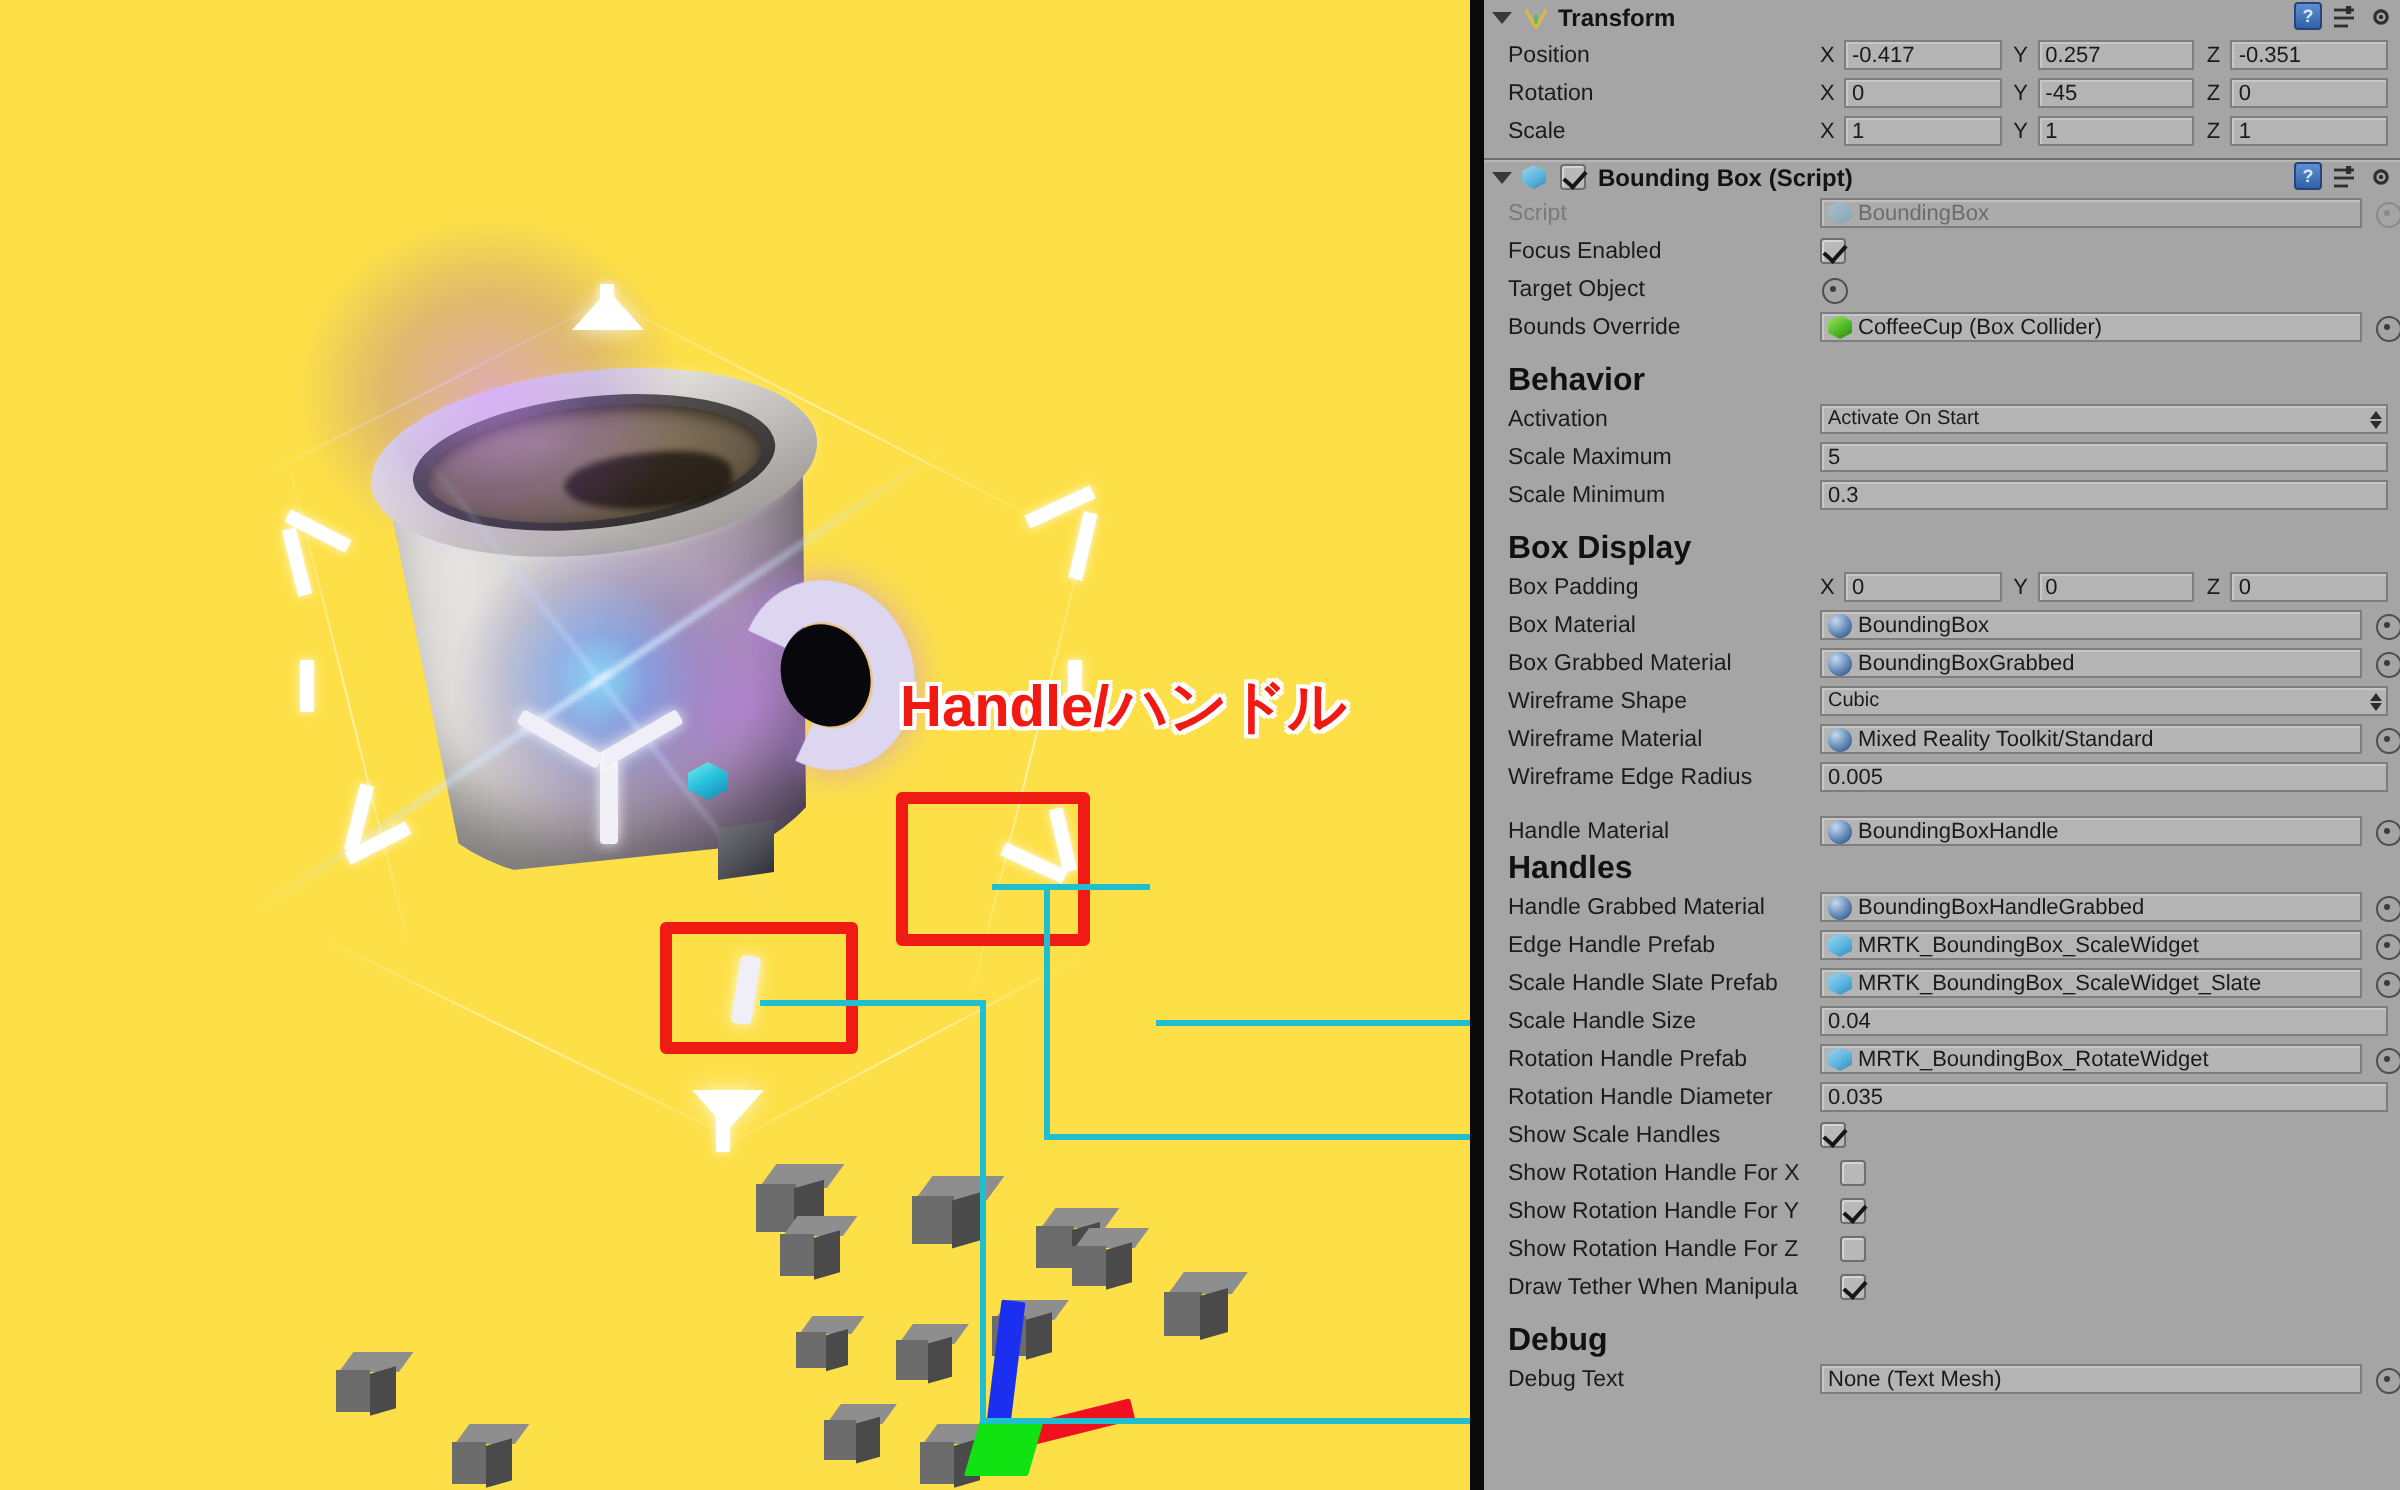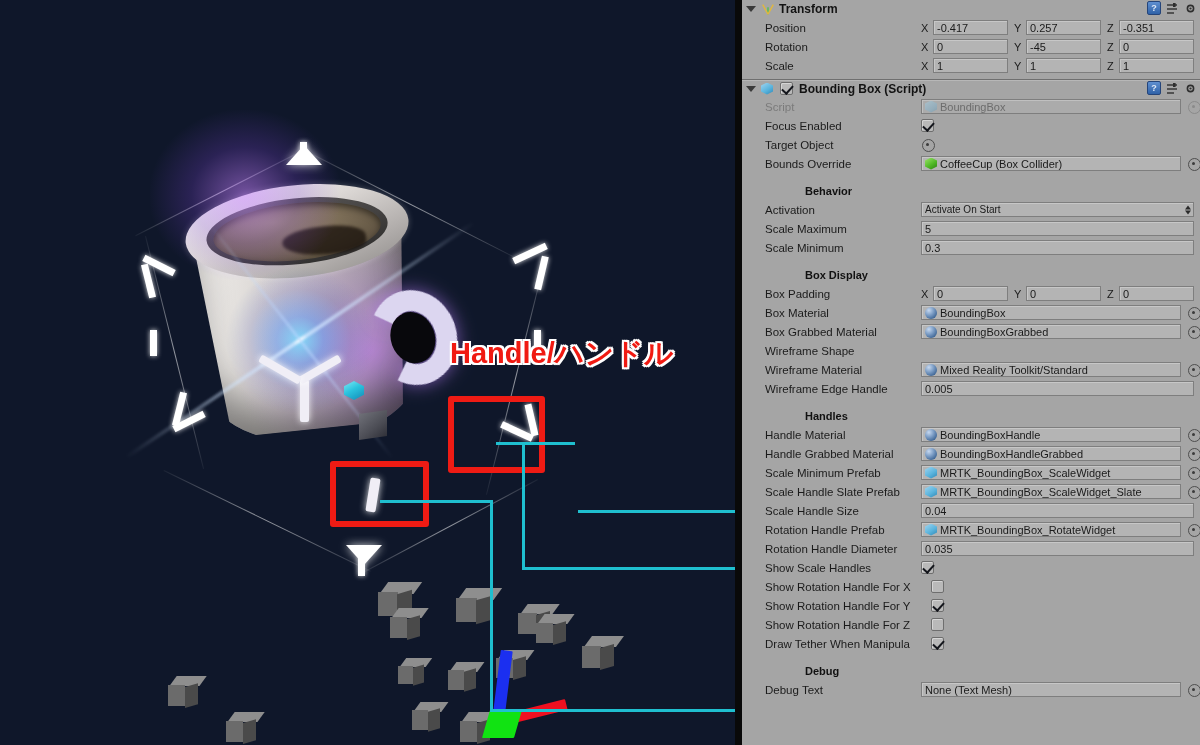--- a/index.html
+++ b/index.html
@@ -8,21 +8,21 @@
     background: #000;
     font-family: "Liberation Sans", sans-serif;
     overflow: hidden;
   }
   #root { position: relative; width: 1200px; height: 745px; }
 
   
   #viewport {
     position: absolute; left: 0; top: 0;
     width: 742px; height: 745px;
-    background: #0f172a;
+    background: #fde047;
     overflow: hidden;
   }
   #scene { position: absolute; inset: 0; }
 
   
   .cup-wrap { position: absolute; left: 182px; top: 176px; width: 262px; height: 280px;
               transform: rotate(-6deg); }
   .cup-body {
     position: absolute; left: 14px; top: 24px; width: 220px; height: 238px;
     background:
@@ -177,25 +177,25 @@
   .ico-help {
     width: 14px; height: 14px; border-radius: 2px;
     background: linear-gradient(#5f8fd0, #2f62a8);
     color: #dfe9f7; font-size: 9px; font-weight: bold;
     display: flex; align-items: center; justify-content: center;
     border: 1px solid #25457a;
   }
   .ico-preset { width: 13px; height: 13px; position: relative; }
   .ico-gear { width: 13px; height: 13px; }
 
-  .row { position: relative; height: 19px; display: flex; align-items: center; padding-left: 11px; }
+  .row { position: relative; height: 19px; display: flex; align-items: center; }
   .lbl { width: 168px; padding-left: 12px; color: #1b1b1b; font-size: 11.5px;
          white-space: nowrap; overflow: hidden; }
   .lbl.narrow { width: 178px; }
-  .section-hd { font-weight: bold; font-size: 11px; padding-left: 12px; color: #111; margin-left: 40px; }
+  .section-hd { font-weight: bold; font-size: 16px; padding-left: 12px; color: #111; }
 
   .field {
     height: 15px; background: #b4b4b4;
     border: 1px solid #7e7e7e;
     box-shadow: inset 1px 1px 0 rgba(255,255,255,0.25);
     display: flex; align-items: center; padding: 0 3px;
     font-size: 11px; color: #1a1a1a; overflow: hidden; white-space: nowrap;
   }
   .field.full { flex: 1; margin-right: 6px; }
   .field.disabled { color: #6c6c6c; background: #ababab; }
@@ -568,57 +568,64 @@
     <div class="row">
       <span class="lbl">Box Grabbed Material</span>
       <div class="field full">
         <div class="mini-ico mini-sphere"></div>
         <span>BoundingBoxGrabbed</span>
       </div>
       <div class="objsel"></div>
     </div>
     <div class="row">
       <span class="lbl">Wireframe Shape</span>
+      <div class="field full enum">
+        <span>Cubic</span>
+        <span class="enum-arrows">
+            <i class="tri-u"></i>
+            <i class="tri-d"></i>
+          </span>
+      </div>
     </div>
     <div class="row">
       <span class="lbl">Wireframe Material</span>
       <div class="field full">
         <div class="mini-ico mini-sphere"></div>
         <span>Mixed Reality Toolkit/Standard</span>
       </div>
       <div class="objsel"></div>
     </div>
     <div class="row">
-      <span class="lbl">Wireframe Edge Handle</span>
+      <span class="lbl">Wireframe Edge Radius</span>
       <div class="field full">0.005</div>
     </div>
 
     <div class="spacer"></div>
 
-    <div class="row">
-      <span class="section-hd">Handles</span>
-    </div>
     <div class="row">
       <span class="lbl">Handle Material</span>
       <div class="field full">
         <div class="mini-ico mini-sphere"></div>
         <span>BoundingBoxHandle</span>
       </div>
       <div class="objsel"></div>
     </div>
     <div class="row">
+      <span class="section-hd">Handles</span>
+    </div>
+    <div class="row">
       <span class="lbl">Handle Grabbed Material</span>
       <div class="field full">
         <div class="mini-ico mini-sphere"></div>
         <span>BoundingBoxHandleGrabbed</span>
       </div>
       <div class="objsel"></div>
     </div>
     <div class="row">
-      <span class="lbl">Scale Minimum Prefab</span>
+      <span class="lbl">Edge Handle Prefab</span>
       <div class="field full">
         <div class="mini-ico mini-prefab"></div>
         <span>MRTK_BoundingBox_ScaleWidget</span>
       </div>
       <div class="objsel"></div>
     </div>
     <div class="row">
       <span class="lbl">Scale Handle Slate Prefab</span>
       <div class="field full">
         <div class="mini-ico mini-prefab"></div>

